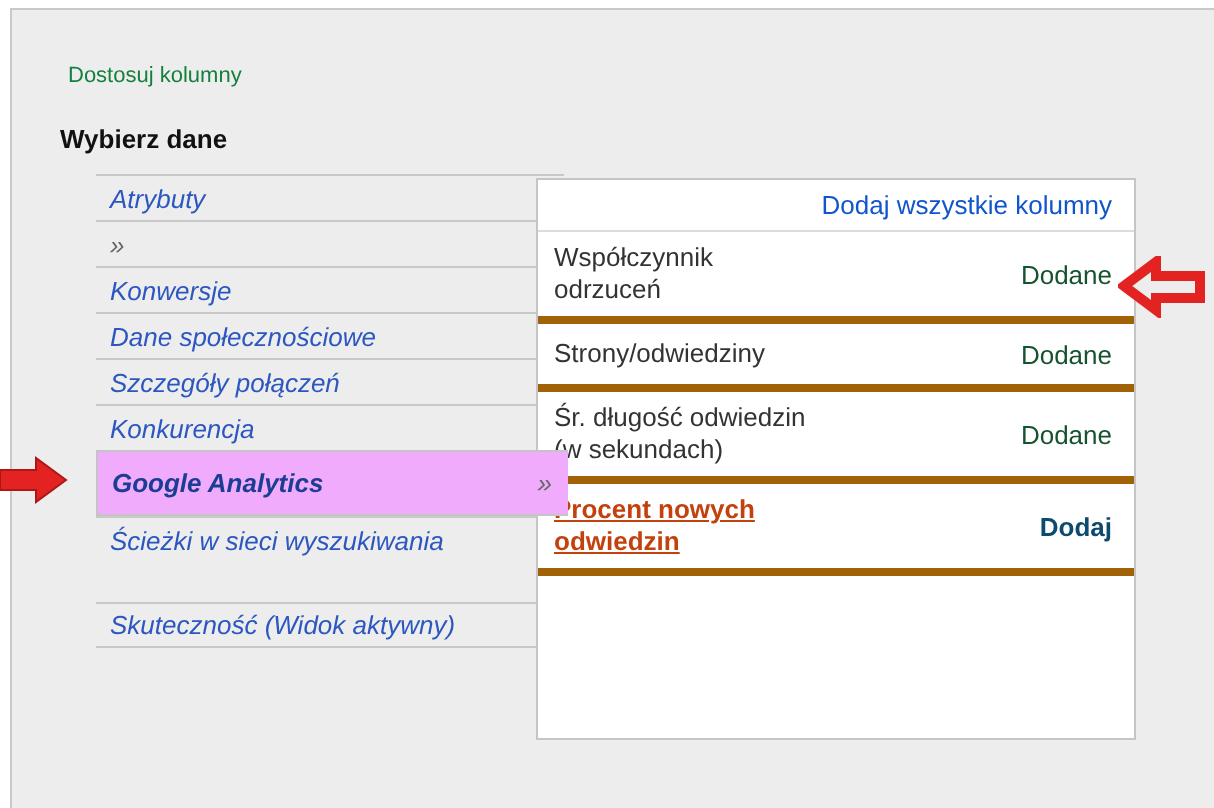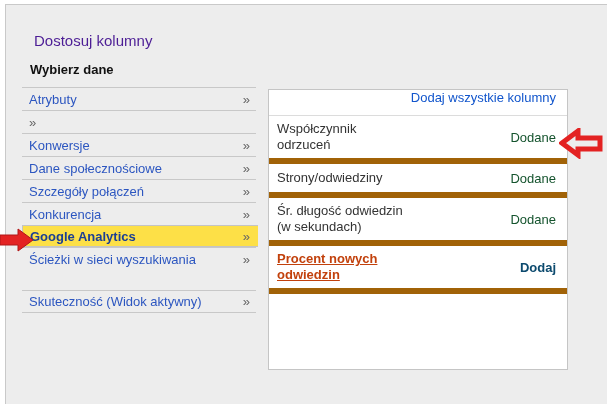--- a/index.html
+++ b/index.html
@@ -20,37 +20,38 @@
     height: 400px;
     background: #ededed;
     border-top: 1px solid #c9c9c9;
     border-left: 1px solid #c9c9c9;
     box-sizing: border-box;
   }
   .dialog-title {
     position: absolute;
     left: 28px;
     top: 27px;
-    font-size: 15px;
-    color: #4c1d95;
+    font-size: 11px;
+    color: #15803d;
   }
   .section-title {
     position: absolute;
     left: 24px;
     top: 57px;
     font-size: 13px;
     font-weight: bold;
     color: #111111;
   }
   
   .menu {
     position: absolute;
-    left: 16px;
+    left: 42px;
     top: 82px;
     width: 234px;
+    font-style: italic;
   }
   .menu-row {
     box-sizing: border-box;
     height: 23px;
     border-top: 1px solid #c8c8c8;
     display: flex;
     align-items: center;
     justify-content: space-between;
     padding: 0 6px 0 7px;
     cursor: pointer;
@@ -62,22 +63,22 @@
     text-decoration: none;
     white-space: nowrap;
   }
   .menu-chevron {
     font-size: 13px;
     color: #666666;
   }
   .menu-row.selected {
     position: relative;
     z-index: 2;
-    height: 22px;
-    background: #fde047;
+    height: 33px;
+    background: #f0abfc;
     border: 1px solid #c4c4c4;
     border-right: none;
     margin-right: -2px;
     padding-right: 8px;
   }
   .menu-row.selected .menu-link {
     font-weight: bold;
     color: #1b3e94;
   }
   
@@ -88,38 +89,39 @@
     width: 300px;
     height: 281px;
     box-sizing: border-box;
     background: #ffffff;
     border: 1px solid #c5c5c5;
   }
   .panel-header {
     box-sizing: border-box;
     height: 26px;
     display: flex;
+    align-items: center;
     justify-content: flex-end;
     padding: 0 11px;
     border-bottom: 1px solid #dcdcdc;
   }
   .add-all-link {
     font-size: 13px;
     color: #1155cc;
     text-decoration: none;
     white-space: nowrap;
   }
   .panel-row {
     box-sizing: border-box;
     min-height: 34px;
     display: flex;
     align-items: center;
     justify-content: space-between;
     padding: 5px 11px 5px 8px;
-    border-bottom: 6px solid #a16207;
+    border-bottom: 4px solid #a16207;
   }
   .col-label {
     width: 165px;
     font-size: 13px;
     line-height: 16px;
     color: #333333;
     white-space: pre-line;
   }
   .panel-row.addable .col-label { font-weight: bold; color: #c2410c; text-decoration: underline; }
   .status {

